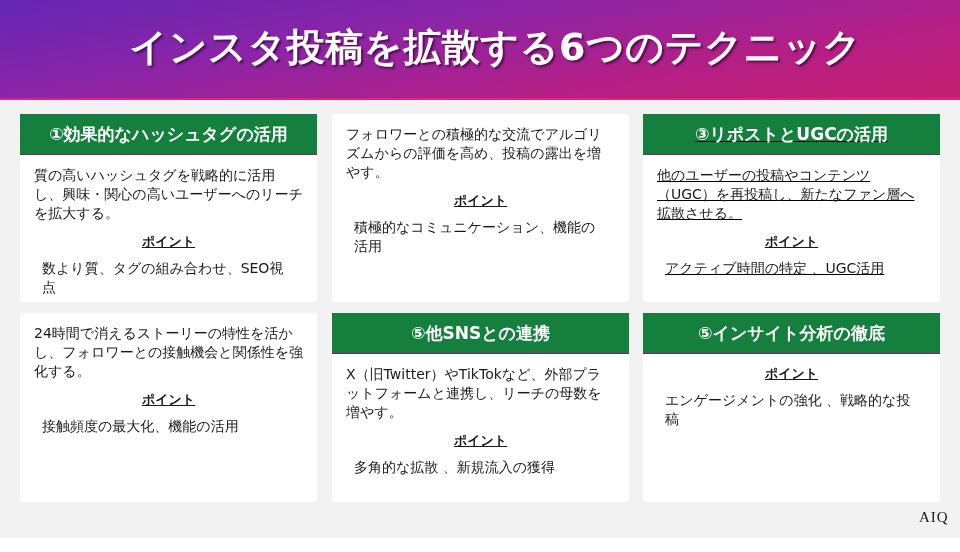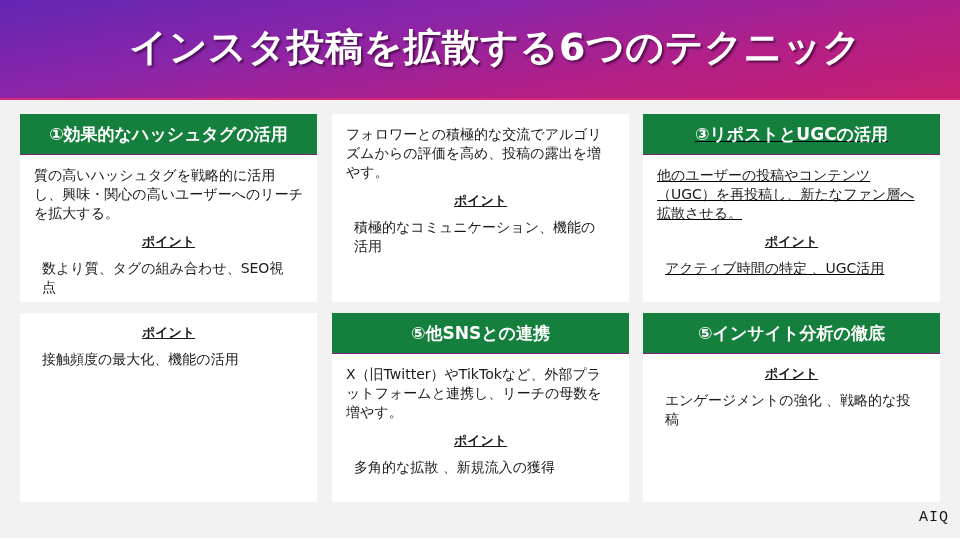--- a/index.html
+++ b/index.html
@@ -39,21 +39,21 @@
       padding: 11px 14px 8px 14px; color: #1a1a1a; font-size: 14px; line-height: 19px;
     }
     .desc { margin: 0 0 10px 0; }
     .desc.gap { }
     .point-label {
       font-weight: bold; text-decoration: underline; font-size: 13px; line-height: 18px; text-align: center;
     }
     .point-text { margin: 8px; }
     .logo {
       position: absolute; left: 919px; top: 509px;
-      font-family: Liberation Mono, monospace;
+      font-family: Liberation Serif, serif;
       font-size: 15px; color: #1a1a1a; letter-spacing: 1px;
     }
   </style>
 </head>
 <body>
 
 <div class="slide-bg"></div>
 
 <div class="header">
   <div class="title">インスタ投稿を拡散する6つのテクニック</div>
@@ -80,20 +80,21 @@
   <div class="card-head">③リポストとUGCの活用</div>
   <div class="card-body">
     <p class="desc">他のユーザーの投稿やコンテンツ（UGC）を再投稿し、新たなファン層へ拡散させる。</p>
     <div class="point-label">ポイント</div>
     <p class="point-text">アクティブ時間の特定 、UGC活用</p>
   </div>
 </div>
 
 <div class="card" style="left:20px; top:313px; height:189px;">
   <div class="card-body">
+    <p class="desc">24時間で消えるストーリーの特性を活かし、フォロワーとの接触機会と関係性を強化する。</p>
     <div class="point-label">ポイント</div>
     <p class="point-text">接触頻度の最大化、機能の活用</p>
   </div>
 </div>
 
 <div class="card" style="left:332px; top:313px; height:189px;">
   <div class="card-head">⑤他SNSとの連携</div>
   <div class="card-body">
     <p class="desc gap">X（旧Twitter）やTikTokなど、外部プラットフォームと連携し、リーチの母数を増やす。</p>
     <div class="point-label">ポイント</div>

